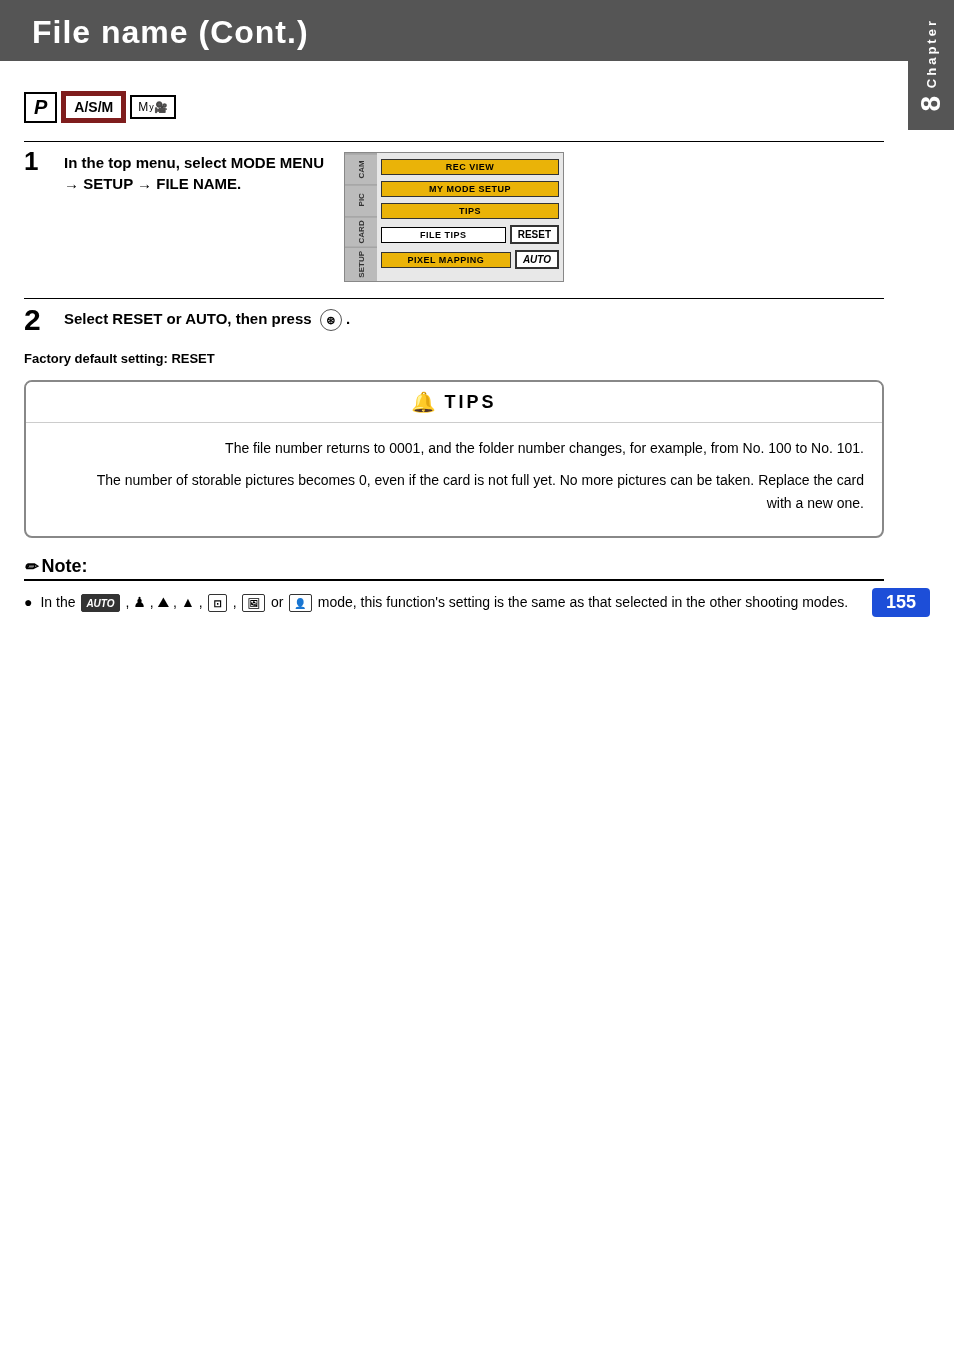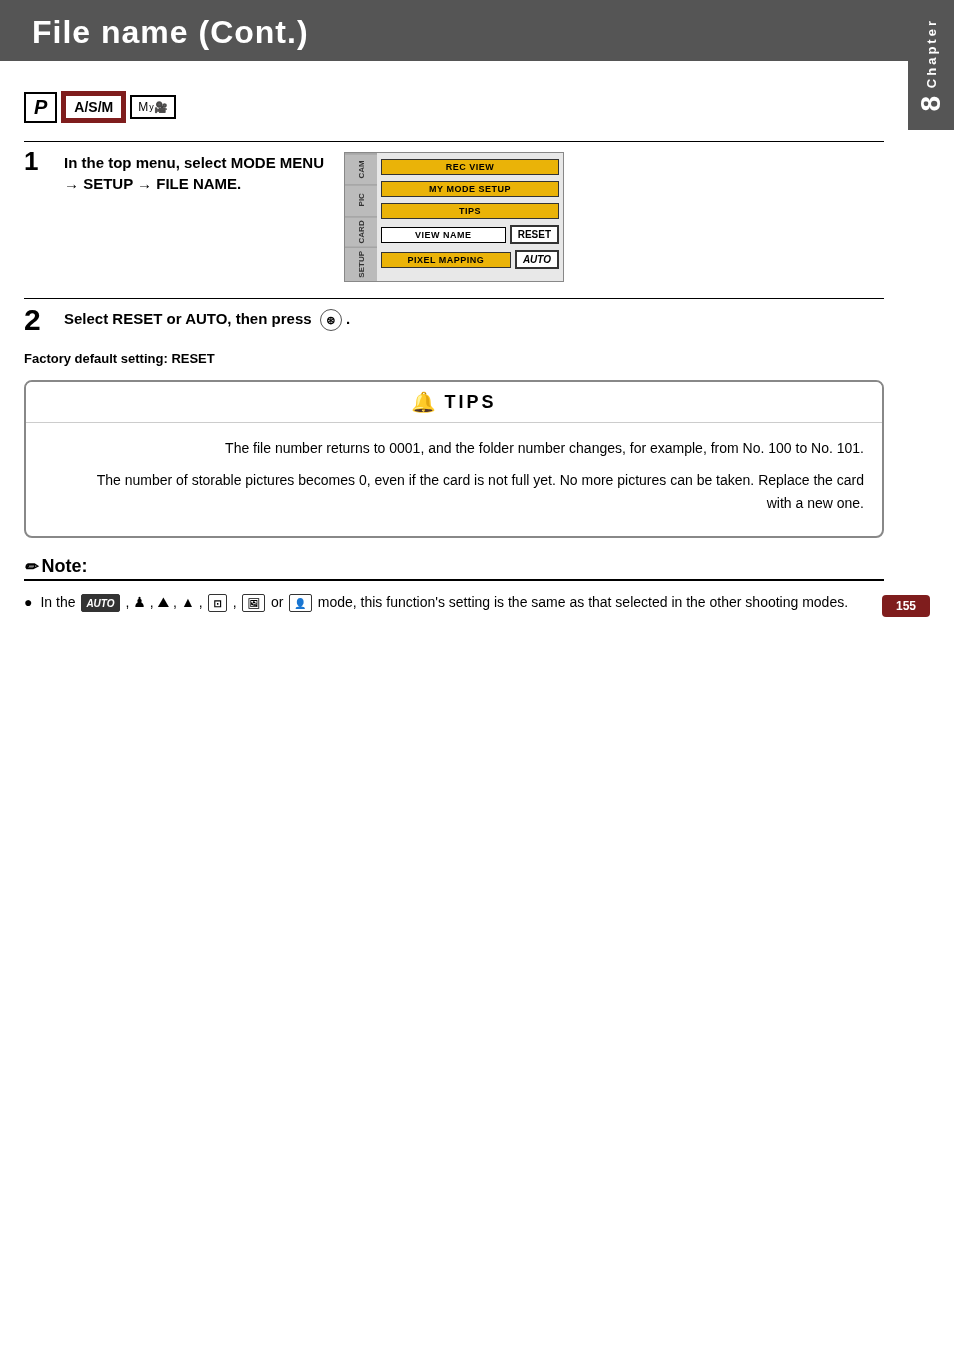--- a/index.html
+++ b/index.html
@@ -304,23 +304,23 @@
       background: #333;
       color: #fff;
       font-style: italic;
     }
 
     
     .page-number {
       position: absolute;
       bottom: 18px;
       right: 24px;
-      background: #7f1d1d;
+      background: #1d4ed8;
       color: #fff;
-      font-size: 12px;
+      font-size: 18px;
       font-weight: 900;
       padding: 4px 14px;
       border-radius: 4px;
     }
 
     
     .chapter-sidebar {
       position: absolute;
       top: 0;
       right: 0;
@@ -395,21 +395,21 @@
             <div class="cam-menu-row">
               <div class="cam-menu-item">REC VIEW</div>
             </div>
             <div class="cam-menu-row">
               <div class="cam-menu-item">MY MODE SETUP</div>
             </div>
             <div class="cam-menu-row">
               <div class="cam-menu-item">TIPS</div>
             </div>
             <div class="cam-menu-row">
-              <div class="cam-menu-item selected">VIEW NAME</div>
+              <div class="cam-menu-item selected">FILE TIPS</div>
               <div class="cam-menu-badge reset">RESET</div>
             </div>
             <div class="cam-menu-row">
               <div class="cam-menu-item">PIXEL MAPPING</div>
               <div class="cam-menu-badge auto"><i>AUTO</i></div>
             </div>
           </div>
         </div>
       </div>
     </div>

